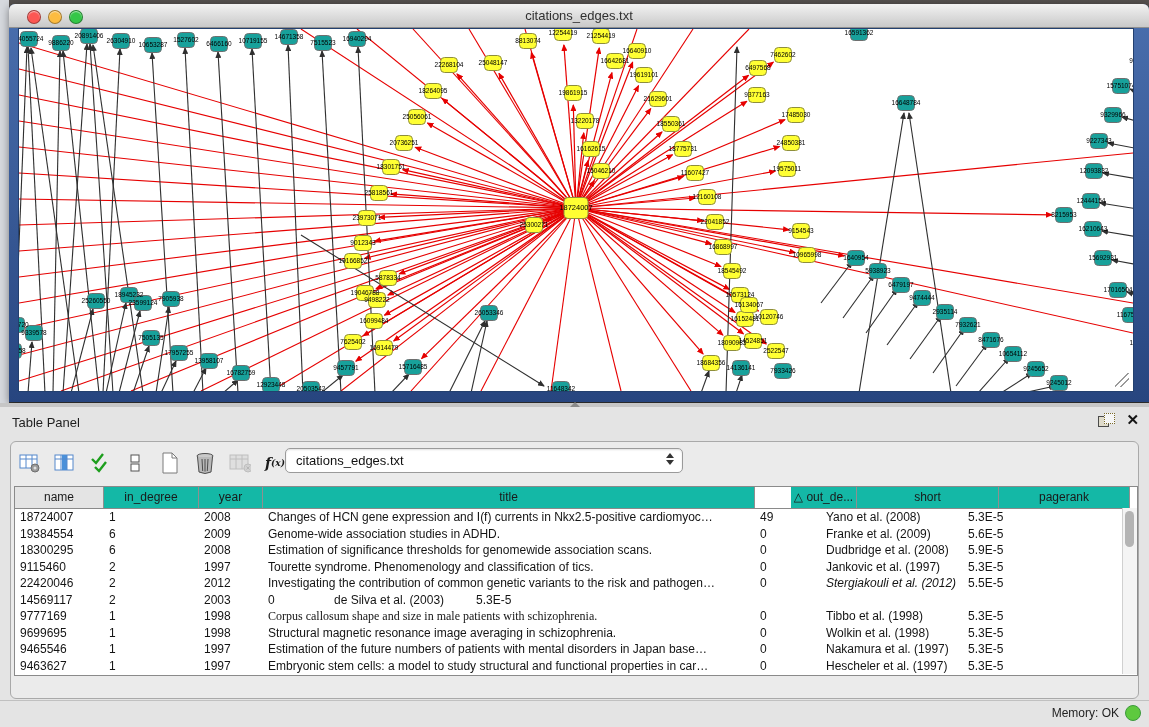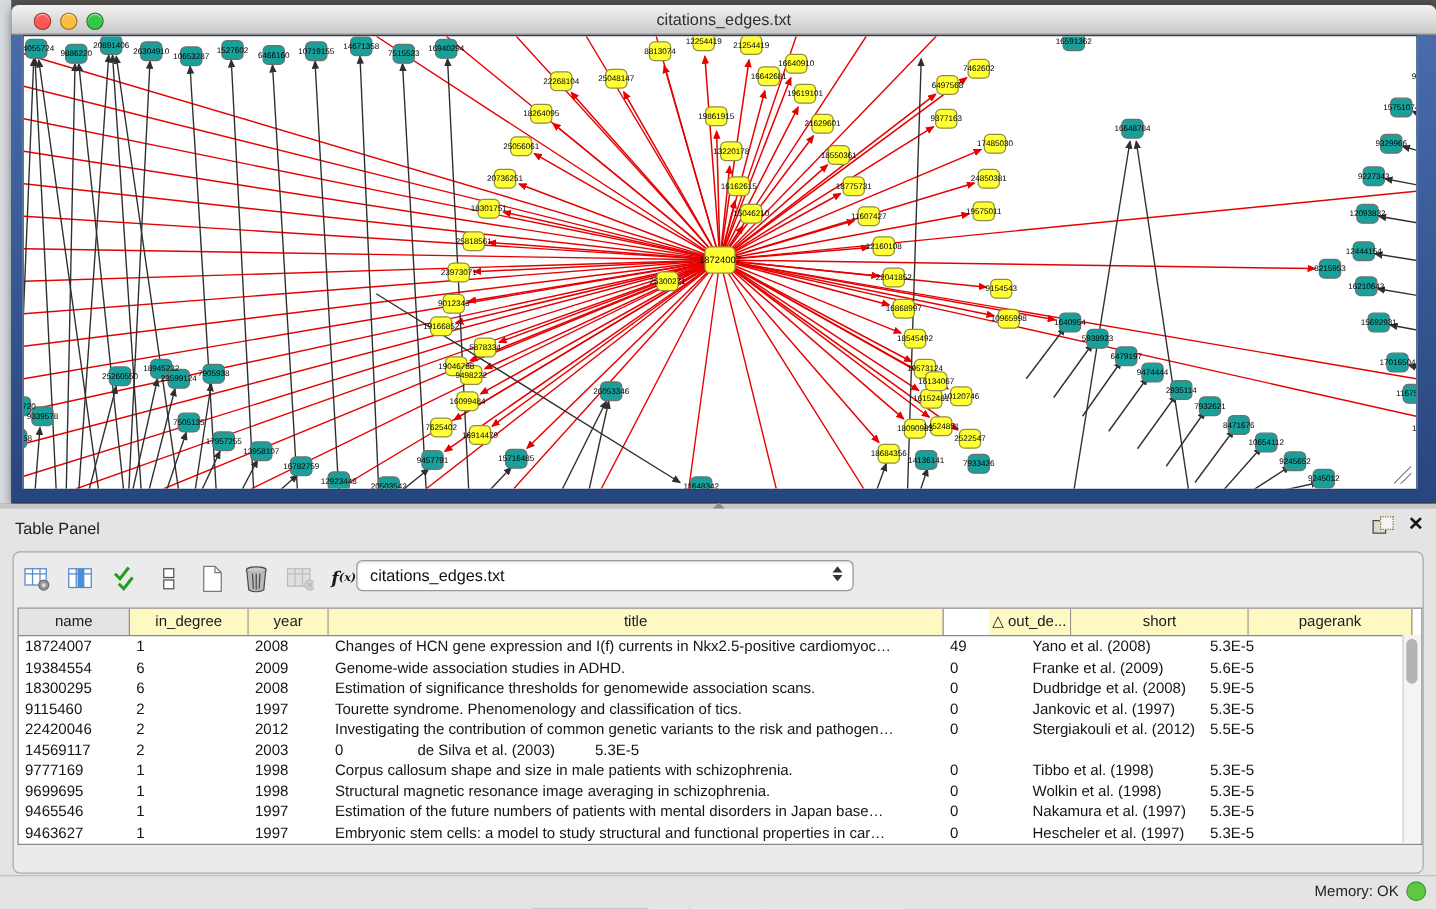--- a/index.html
+++ b/index.html
@@ -51,21 +51,21 @@
   .combo{position:absolute;left:274px;top:6px;width:396px;height:23px;background:#ffffff;
     border:1px solid #9a9a9a;border-radius:5px;box-shadow:inset 0 1px 2px rgba(0,0,0,.12);}
   .combo .lbl{position:absolute;left:10px;top:4px;font-size:13px;color:#111;}
   .combo .steppers{position:absolute;right:8px;top:4px;display:flex;flex-direction:column;gap:2px;}
   .combo .up{width:0;height:0;border-left:4px solid transparent;border-right:4px solid transparent;border-bottom:5px solid #333;}
   .combo .dn{width:0;height:0;border-left:4px solid transparent;border-right:4px solid transparent;border-top:5px solid #333;}
   
   .tbl{position:absolute;left:3px;top:44px;width:1122px;height:188px;background:#ffffff;
     border:1px solid #8a8a8a;overflow:hidden;}
   .thead{display:flex;height:21px;border-bottom:1px solid #8a8a8a;}
-  .th{height:21px;box-sizing:border-box;border-right:1px solid #8f8f8f;background:#fef9c3;
+  .th{height:21px;box-sizing:border-box;border-right:1px solid #8f8f8f;background:#14b8a6;
     font-size:12px;color:#1a1a1a;text-align:center;line-height:20px;overflow:hidden;white-space:nowrap;}
   .th.gray{background:#e4e4e4;}
   .tbody{position:relative;}
   .tr{display:flex;height:16.5px;align-items:center;}
   .td{box-sizing:border-box;padding-left:5px;font-size:12px;color:#141414;
     overflow:hidden;white-space:nowrap;}
   .vscroll{position:absolute;right:0;top:21px;width:14px;height:166px;background:#f4f4f4;border-left:1px solid #d0d0d0;}
   .vthumb{position:absolute;left:2px;top:3px;width:9px;height:36px;border-radius:5px;background:#b4b4b4;}
   
   .tabs{position:absolute;left:50%;transform:translateX(-50%);top:267px;height:21px;display:flex;
@@ -600,36 +600,36 @@
             <div class="td" style="width: 66px;">0</div>
             <div class="td" style="width: 142px;">Jankovic et al. (1997)</div>
             <div class="td" style="width: 131px;">5.3E-5</div>
           </div>
           <div class="tr">
             <div class="td" style="width: 89px;">22420046</div>
             <div class="td" style="width: 95px;">2</div>
             <div class="td" style="width: 64px;">2012</div>
             <div class="td" style="width: 492px;">Investigating the contribution of common genetic variants to the risk and pathogen…</div>
             <div class="td" style="width: 66px;">0</div>
-            <div class="td" style="width: 142px;">Stergiakouli et al. (2012)</div>
+            <div class="td" style="width: 142px; font-style: italic;">Stergiakouli et al. (2012)</div>
             <div class="td" style="width: 131px;">5.5E-5</div>
           </div>
           <div class="tr">
             <div class="td" style="width: 89px;">14569117</div>
             <div class="td" style="width: 95px;">2</div>
             <div class="td" style="width: 64px;">2003</div>
             <div class="td" style="width: 66px;">0</div>
             <div class="td" style="width: 142px;">de Silva et al. (2003)</div>
             <div class="td" style="width: 131px;">5.3E-5</div>
           </div>
           <div class="tr">
             <div class="td" style="width: 89px;">9777169</div>
             <div class="td" style="width: 95px;">1</div>
             <div class="td" style="width: 64px;">1998</div>
-            <div class="td" style="width: 492px;">Corpus callosum shape and size in male patients with schizophrenia.</div>
+            <div class="td" style="width: 492px; font-family: Liberation Serif, serif;">Corpus callosum shape and size in male patients with schizophrenia.</div>
             <div class="td" style="width: 66px;">0</div>
             <div class="td" style="width: 142px;">Tibbo et al. (1998)</div>
             <div class="td" style="width: 131px;">5.3E-5</div>
           </div>
           <div class="tr">
             <div class="td" style="width: 89px;">9699695</div>
             <div class="td" style="width: 95px;">1</div>
             <div class="td" style="width: 64px;">1998</div>
             <div class="td" style="width: 492px;">Structural magnetic resonance image averaging in schizophrenia.</div>
             <div class="td" style="width: 66px;">0</div>

